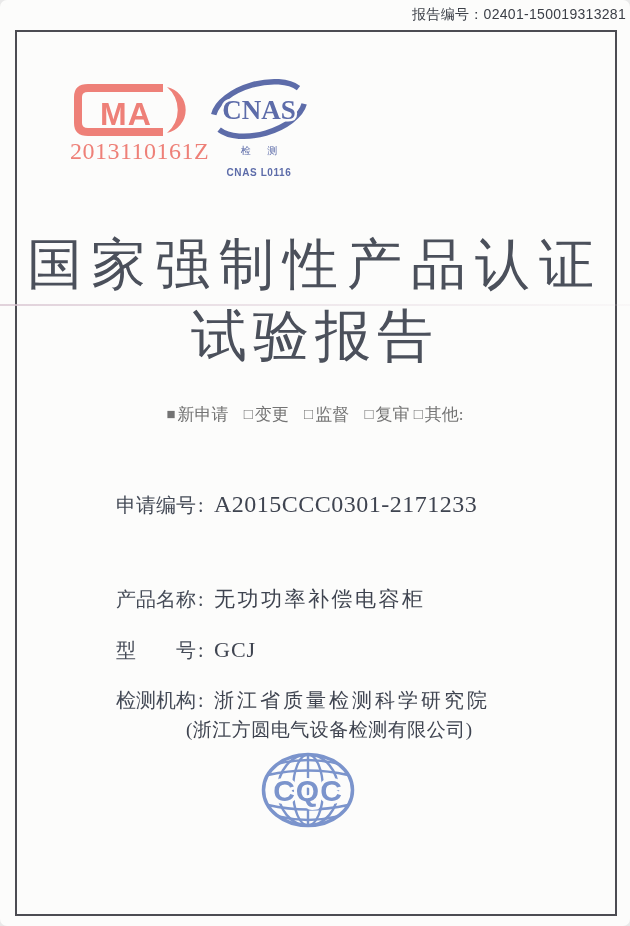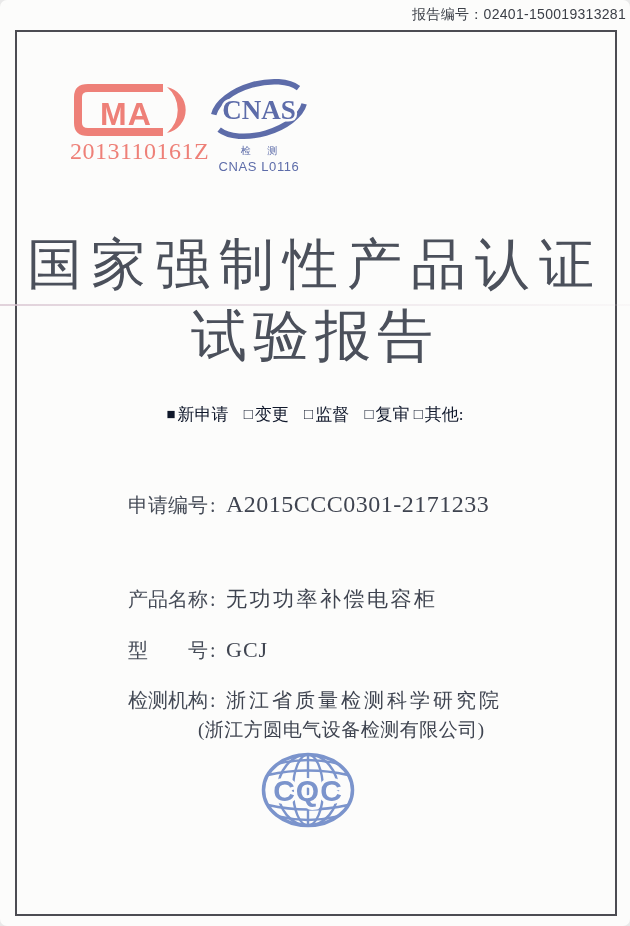--- a/index.html
+++ b/index.html
@@ -42,44 +42,44 @@
     font-size: 24px; letter-spacing: .5px; color: #ee8078; white-space: nowrap; text-align: center;
   }
 
   
   #cnas-block { position: absolute; left: 203px; top: 75px; width: 112px; text-align: center; }
   #cnas-caption {
     margin-top: 1px; font-size: 10px; color: #5d6ca9;
     letter-spacing: 7px; padding-left: 7px; white-space: nowrap;
   }
   #cnas-accno {
-    margin-top: 1px; font-family: "Liberation Sans", sans-serif;
-    font-size: 13px; font-weight: 400; letter-spacing: .6px; color: #5d6ca9; white-space: nowrap;
+    margin-top: 9px; font-family: "Liberation Sans", sans-serif;
+    font-size: 10px; font-weight: 700; letter-spacing: .6px; color: #5d6ca9; white-space: nowrap;
   }
 
   
   .doc-title {
     position: absolute; left: 2px; width: 626px; text-align: center;
     color: #4b505b; font-weight: 400; white-space: nowrap;
   }
   #title-line1 { top: 228px; font-size: 55px; letter-spacing: 9px; }
   #title-line2 { top: 299px; font-size: 56px; letter-spacing: 6px; }
 
   
   #apptype-row {
     position: absolute; top: 403px; left: 2px; width: 626px;
-    text-align: center; font-size: 17px; color: #0f172a; white-space: nowrap;
+    text-align: center; font-size: 17px; color: #737373; white-space: nowrap;
   }
   .ck { display: inline-block; }
   .ck + .ck { margin-left: 11px; }
   .ck.tight { margin-left: 0; }
   .ck-mark { display: inline-block; margin-right: 2px; font-size: 15px; position: relative; top: -1px; }
 
   
-  #fields { position: absolute; left: 128px; top: 490px; width: 470px; }
+  #fields { position: absolute; left: 116px; top: 490px; width: 470px; }
   .frow { display: flex; align-items: baseline; margin-bottom: 21px; line-height: 29px; }
   .f-label {
     flex: 0 0 80px; width: 80px;
     font-size: 20px; color: #454b57;
     text-align: justify; text-align-last: justify;
   }
   .f-colon { flex: 0 0 16px; padding-left: 2px; font-size: 20px; color: #454b57; }
   .f-value { color: #3f4450; white-space: nowrap; }
   .frow.r0 .f-value { font-size: 24px; letter-spacing: .5px; text-align: center; }
   .frow.r1 .f-value { font-size: 21px; letter-spacing: 2.5px; margin-top: 44px; }

